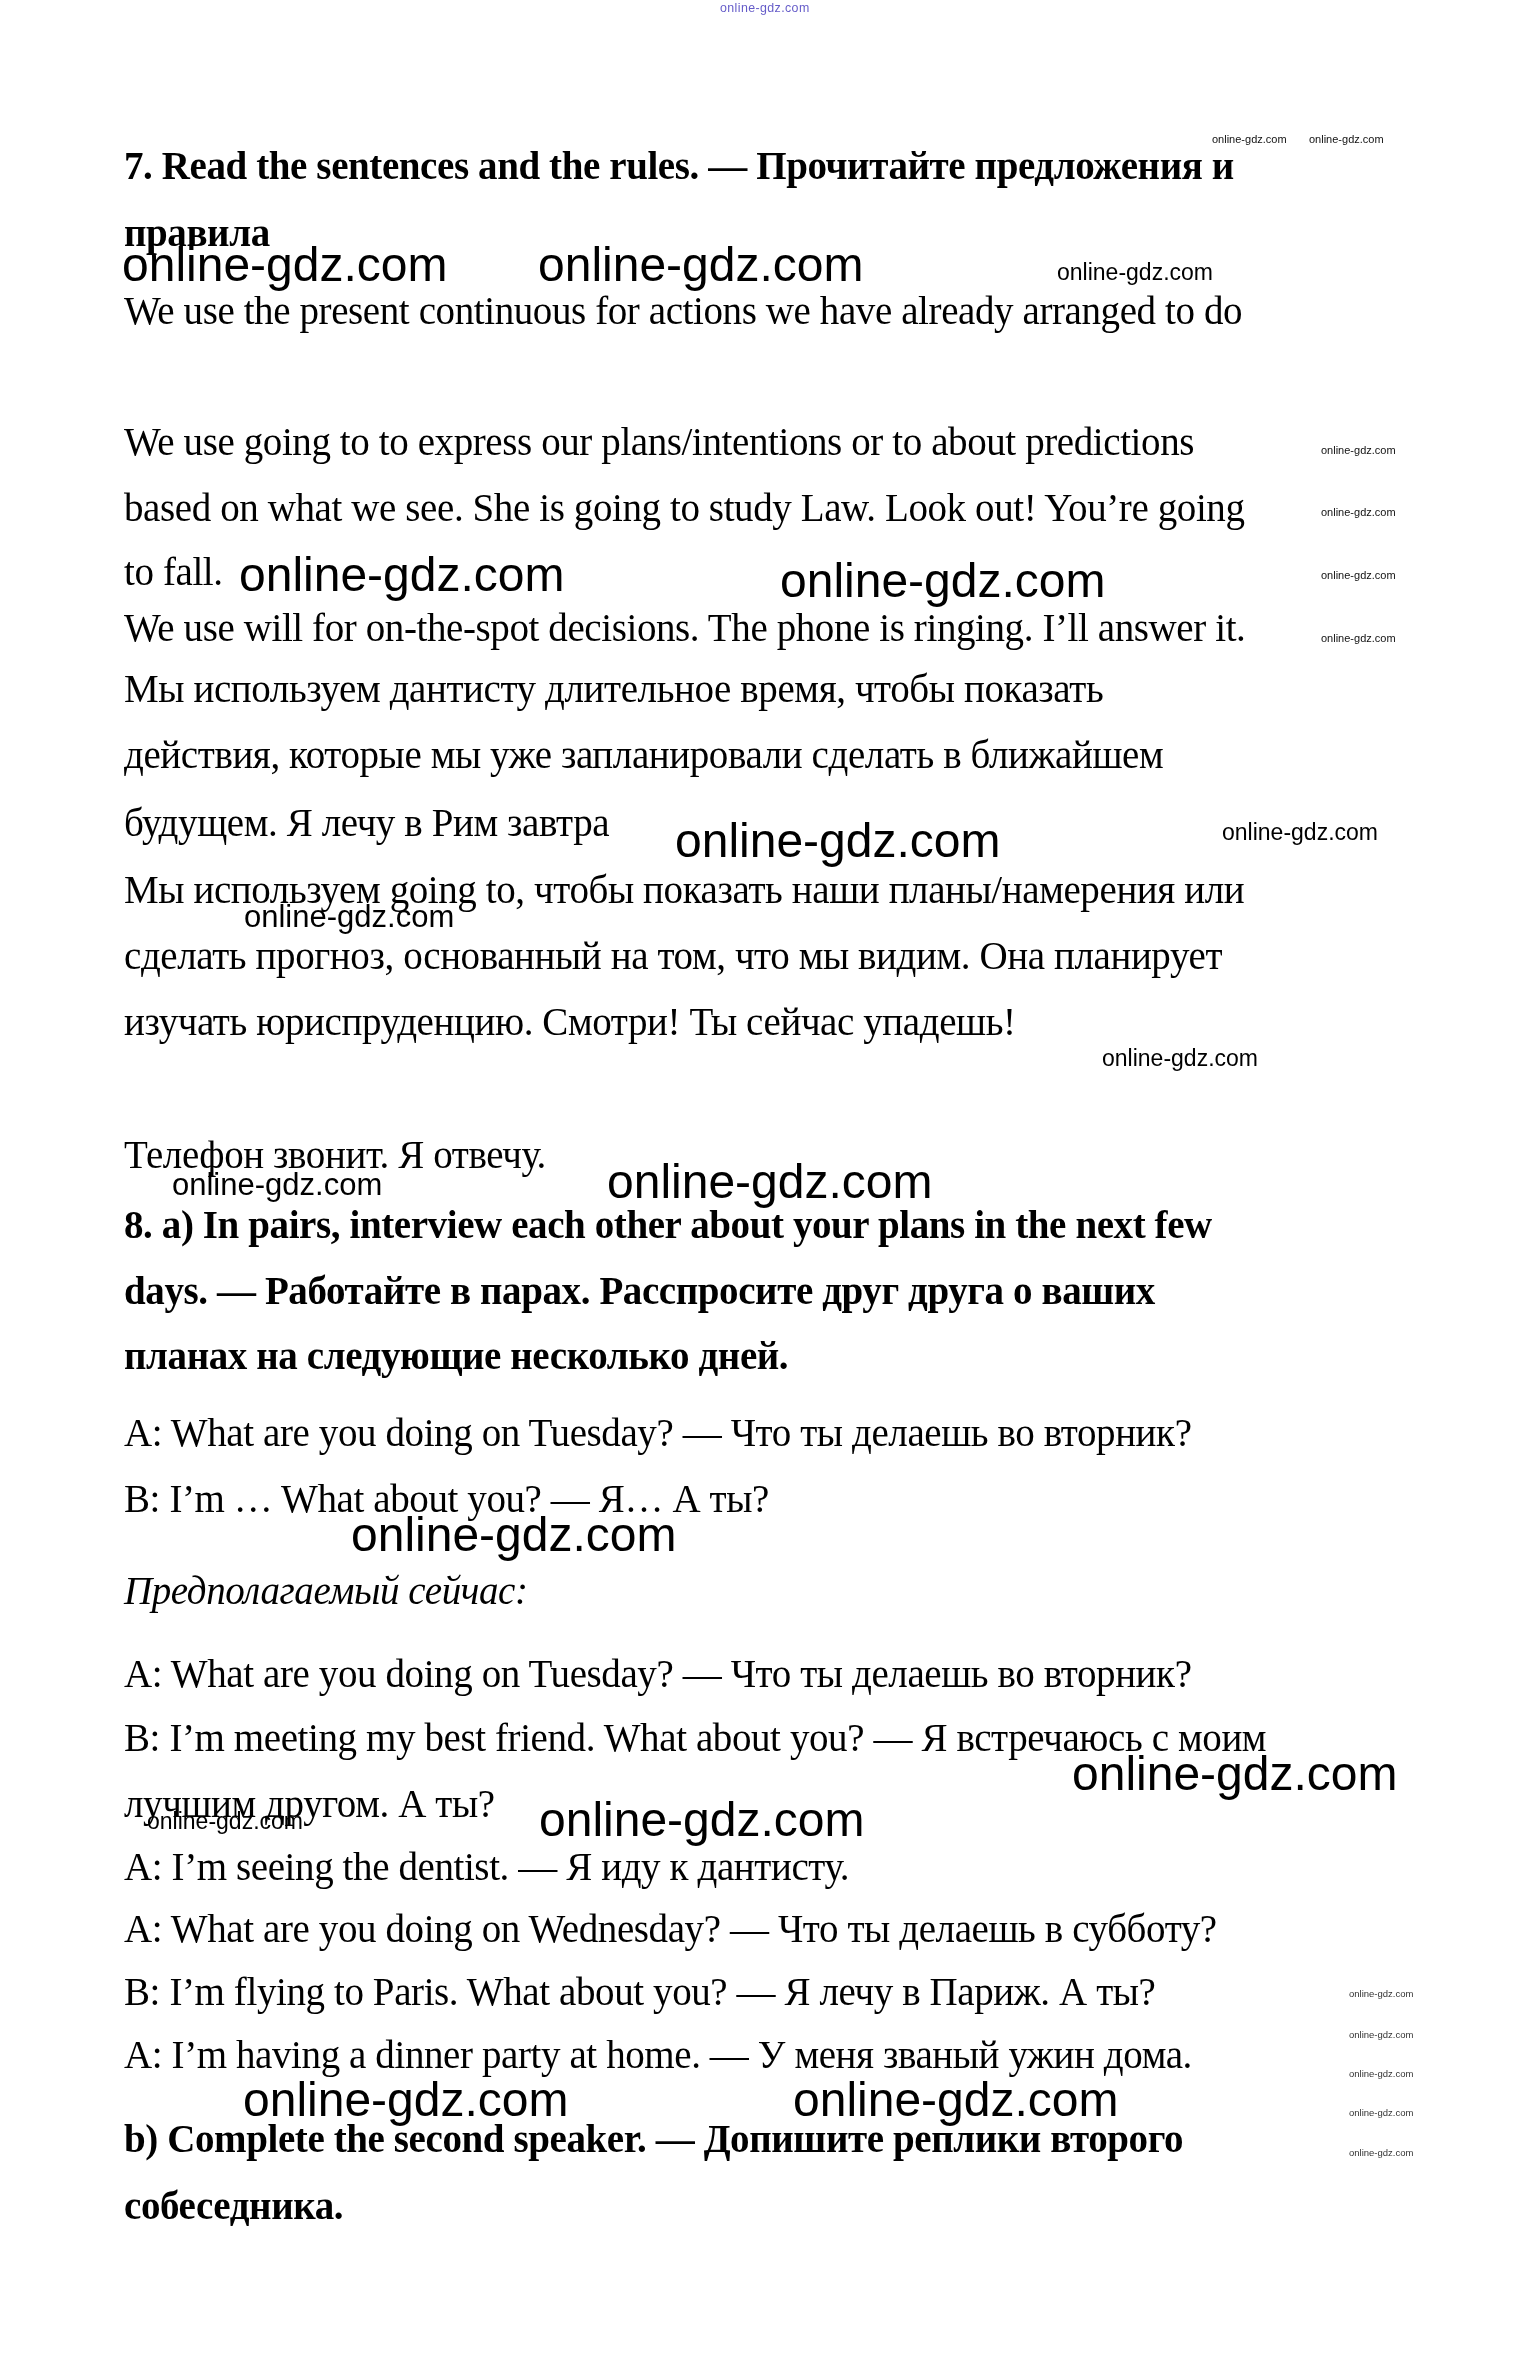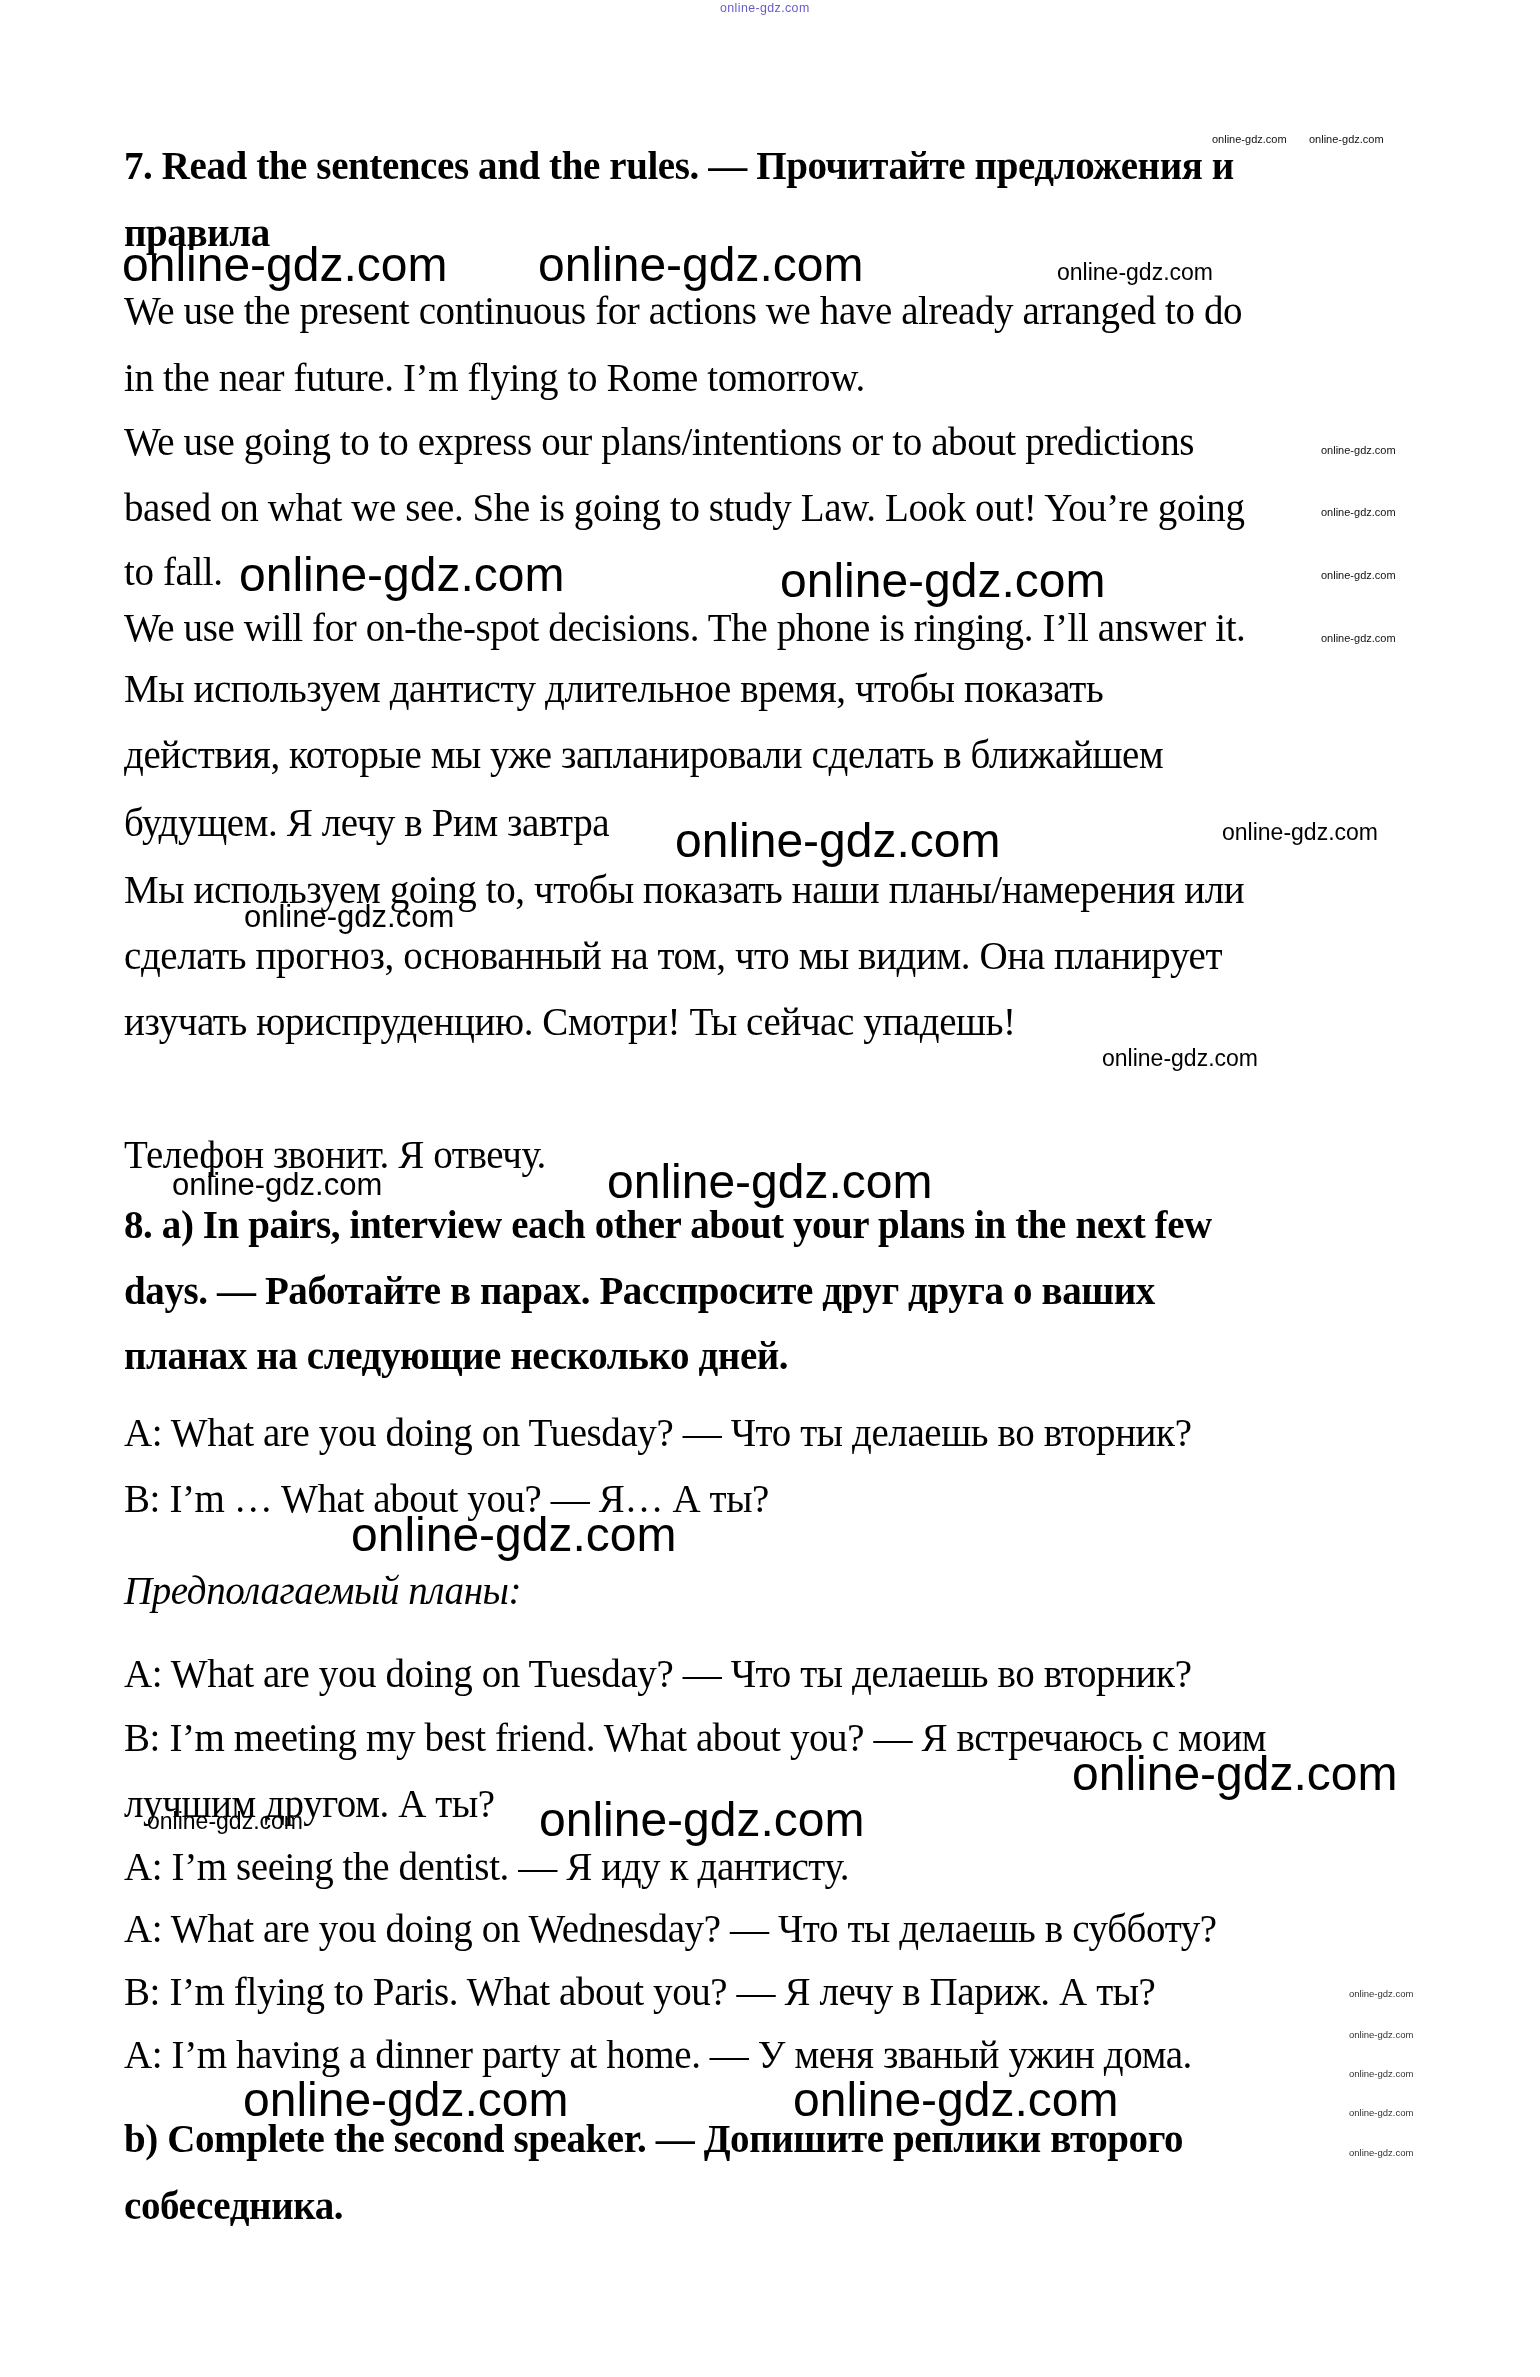--- a/index.html
+++ b/index.html
@@ -39,42 +39,41 @@
 </style>
 </head>
 <body>
 
 <div class="page">
 
   <div class="tl bold" style="top:144px">7. Read the sentences and the rules. — Прочитайте предложения и</div>
   <div class="tl bold" style="top:211px">правила</div>
 
   <div class="tl" style="top:289px">We use the present continuous for actions we have already arranged to do</div>
-  <div class="tl" style="top:356px">in the near future. I’m flying to Rome tomorrow.</div>
   <div class="tl" style="top:420px">We use going to to express our plans/intentions or to about predictions</div>
   <div class="tl" style="top:486px">based on what we see. She is going to study Law. Look out! You’re going</div>
   <div class="tl" style="top:550px">to fall.</div>
   <div class="tl" style="top:606px">We use will for on-the-spot decisions. The phone is ringing. I’ll answer it.</div>
 
   <div class="tl" style="top:667px">Мы используем дантисту длительное время, чтобы показать</div>
   <div class="tl" style="top:733px">действия, которые мы уже запланировали сделать в ближайшем</div>
   <div class="tl" style="top:868px">Мы используем going to, чтобы показать наши планы/намерения или</div>
   <div class="tl" style="top:801px">будущем. Я лечу в Рим завтра</div>
   <div class="tl" style="top:934px">сделать прогноз, основанный на том, что мы видим. Она планирует</div>
   <div class="tl" style="top:1000px">изучать юриспруденцию. Смотри! Ты сейчас упадешь!</div>
   <div class="tl" style="top:1133px">Телефон звонит. Я отвечу.</div>
 
   <div class="tl bold" style="top:1203px">8. a) In pairs, interview each other about your plans in the next few</div>
   <div class="tl bold" style="top:1269px">days. — Работайте в парах. Расспросите друг друга о ваших</div>
   <div class="tl bold" style="top:1334px">планах на следующие несколько дней.</div>
 
   <div class="tl" style="top:1411px">A: What are you doing on Tuesday? — Что ты делаешь во вторник?</div>
   <div class="tl" style="top:1477px">B: I’m … What about you? — Я… А ты?</div>
 
-  <div class="tl italic" style="top:1569px">Предполагаемый планы:</div>
+  <div class="tl italic" style="top:1569px">Предполагаемый сейчас:</div>
 
   <div class="tl" style="top:1652px">A: What are you doing on Tuesday? — Что ты делаешь во вторник?</div>
   <div class="tl" style="top:1716px">B: I’m meeting my best friend. What about you? — Я встречаюсь с моим</div>
   <div class="tl" style="top:1782px">лучшим другом. А ты?</div>
   <div class="tl" style="top:1845px">A: I’m seeing the dentist. — Я иду к дантисту.</div>
   <div class="tl" style="top:1907px">A: What are you doing on Wednesday? — Что ты делаешь в субботу?</div>
   <div class="tl" style="top:1970px">B: I’m flying to Paris. What about you? — Я лечу в Париж. А ты?</div>
   <div class="tl" style="top:2033px">A: I’m having a dinner party at home. — У меня званый ужин дома.</div>
 
   <div class="tl bold" style="top:2117px">b) Complete the second speaker. — Допишите реплики второго</div>

